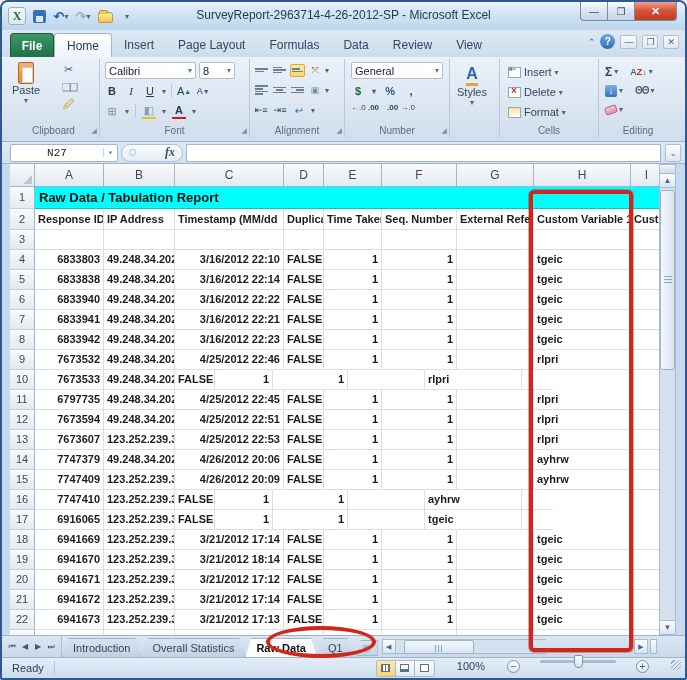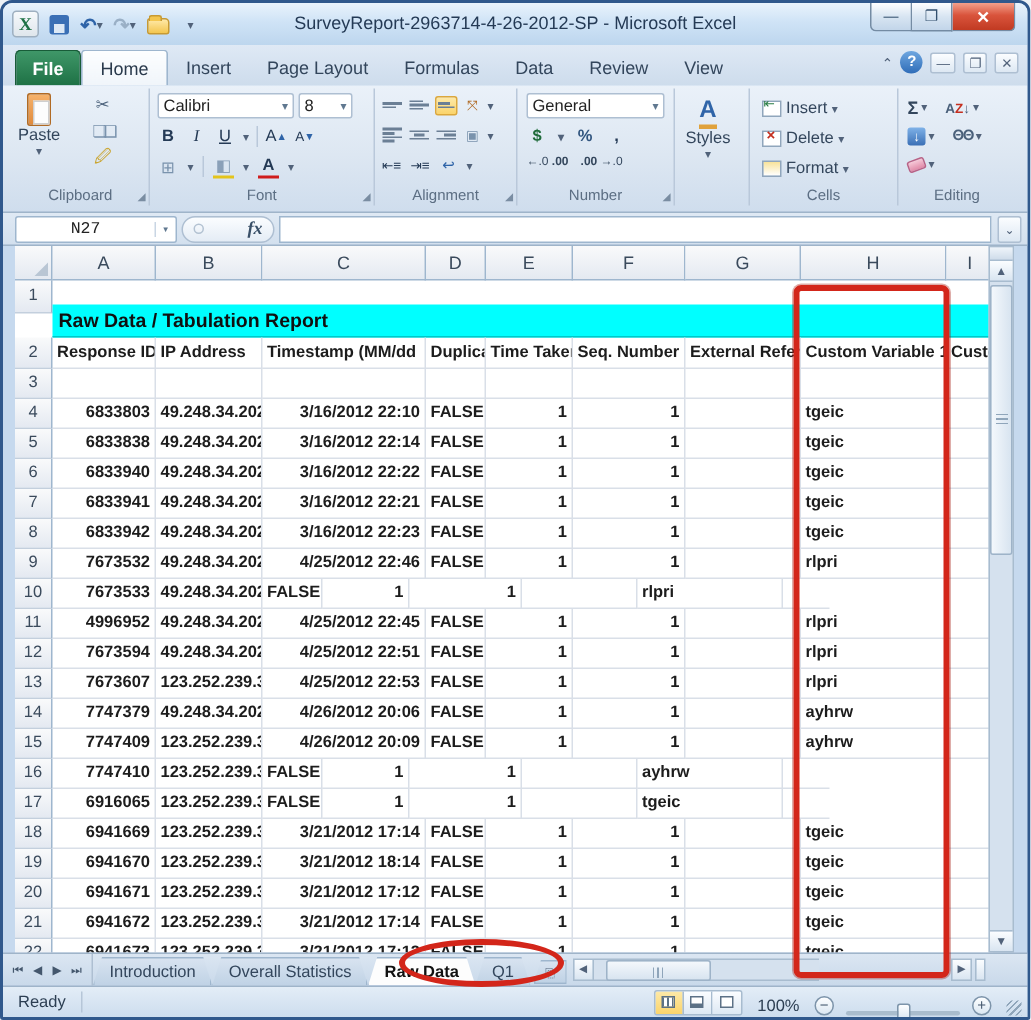--- a/index.html
+++ b/index.html
@@ -101,21 +101,21 @@
       border-bottom:1px solid #9eb6ce;font-size:12px;color:#3a4a5c;text-align:center;line-height:22px;}
   .corner{position:relative;}
   .corner:after{content:"";position:absolute;right:2px;bottom:2px;border-left:9px solid transparent;
       border-bottom:9px solid #b9c6d4;}
   .rnum{background:linear-gradient(#f9fafb,#e4e9f1);border-right:1px solid #9eb6ce;border-bottom:1px solid #c3cfdd;
       font-size:11px;color:#3a4a5c;text-align:center;}
   .cell{border-right:1px solid #d9dfe8;border-bottom:1px solid #d9dfe8;font-size:11px;font-weight:600;color:#1c1c1c;
       padding:0 3px;overflow:hidden;white-space:nowrap;}
   .r20 .rnum,.r20 .cell{height:20px;line-height:19px;}
   .titleband{background:#00ffff;border-bottom:1px solid #00c8c8;font-size:13px;font-weight:bold;color:#101010;
-      padding:0 4px;white-space:nowrap;overflow:hidden;height:22px;line-height:21px;margin-top:16px;}
+      padding:0 4px;white-space:nowrap;overflow:hidden;height:22px;line-height:21px;}
   .hdr2 .cell{font-weight:bold;height:21px;line-height:20px;}
   .w0{width:25px;flex:none;} .w1{width:69px;flex:none;} .w2{width:71px;flex:none;} .w3{width:109px;flex:none;}
   .w4{width:40px;flex:none;} .w5{width:58px;flex:none;} .w6{width:75px;flex:none;} .w7{width:77px;flex:none;}
   .w8{width:97px;flex:none;} .w9{width:31px;flex:none;border-right:none;}
   .ar{text-align:right;} .ac{text-align:center;} .al{text-align:left;}
   
   .vscroll{position:absolute;right:9px;top:162px;width:17px;height:471px;background:#d5e1ee;border:1px solid #a8bccf;}
   .vsbtn{width:15px;height:14px;background:linear-gradient(#fbfdff,#d9e5f1);border-bottom:1px solid #a8bccf;
       text-align:center;font-size:8px;color:#51627a;line-height:14px;}
   .vsplit{height:9px;background:linear-gradient(#eef4fa,#cfdcea);border-bottom:1px solid #a8bccf;}
@@ -141,21 +141,21 @@
   .htrack{width:150px;height:15px;background:#d5e1ee;border-top:1px solid #a8bccf;border-bottom:1px solid #a8bccf;position:relative;}
   .hthumb{position:absolute;left:8px;top:0;width:70px;height:14px;background:linear-gradient(#f4f8fc,#d8e4f0);
       border:1px solid #9eb3c8;border-radius:2px;}
   .hgrip{position:absolute;left:50%;top:4px;margin-left:-4px;width:8px;height:7px;
       background:repeating-linear-gradient(90deg,#8fa5ba 0 1px,transparent 1px 3px);}
   .splitbox{width:7px;height:15px;background:linear-gradient(#fbfdff,#d9e5f1);border:1px solid #a8bccf;margin-left:2px;}
   
   .statusbar{position:absolute;left:0;top:655px;width:100%;height:21px;
       background:linear-gradient(#e3edf7,#cdddee);border-top:1px solid #9fb4c9;display:flex;align-items:center;}
   .ready{font-size:11px;color:#2c3e52;padding:0 10px;border-right:1px solid #b6c6d8;height:70%;display:flex;align-items:center;}
-  .sright{position:absolute;right:4px;display:flex;align-items:flex-end;gap:8px;}
+  .sright{position:absolute;right:4px;display:flex;align-items:flex-start;gap:20px;}
   .viewgrp{display:flex;border:1px solid #a8bccf;border-radius:2px;overflow:hidden;}
   .vbtn{width:19px;height:15px;display:flex;align-items:center;justify-content:center;
       background:linear-gradient(#fbfdff,#dde8f3);border-right:1px solid #a8bccf;}
   .vbtn:last-child{border-right:none;}
   .vbtn.hl{background:linear-gradient(#fde9a8,#fbd46b);}
   .vic{width:9px;height:8px;border:1px solid #5c7186;background:#fff;}
   .vic.g{background:repeating-linear-gradient(90deg,#5c7186 0 1px,#fff 1px 3px);}
   .vic.p{border-bottom-width:3px;}
   .zoomtxt{font-size:11px;color:#2c3e52;margin:0 2px;}
   .zbtn{width:13px;height:13px;border-radius:50%;border:1px solid #7d94aa;background:linear-gradient(#fdfeff,#dbe7f2);
@@ -531,21 +531,21 @@
           <div class="cell w2 al">49.248.34.202</div>
           <div class="cell w4 ac">FALSE</div>
           <div class="cell w5 ar">1</div>
           <div class="cell w6 ar">1</div>
           <div class="cell w7 al"></div>
           <div class="cell w8 al">rlpri</div>
           <div class="cell w9 al"></div>
         </div>
         <div class="grow r20">
           <div class="rnum w0">11</div>
-          <div class="cell w1 ar">4996952</div>
+          <div class="cell w1 ar">6797735</div>
           <div class="cell w2 al">49.248.34.202</div>
           <div class="cell w3 ar">4/25/2012 22:45</div>
           <div class="cell w4 ac">FALSE</div>
           <div class="cell w5 ar">1</div>
           <div class="cell w6 ar">1</div>
           <div class="cell w7 al"></div>
           <div class="cell w8 al">rlpri</div>
           <div class="cell w9 al"></div>
         </div>
         <div class="grow r20">

